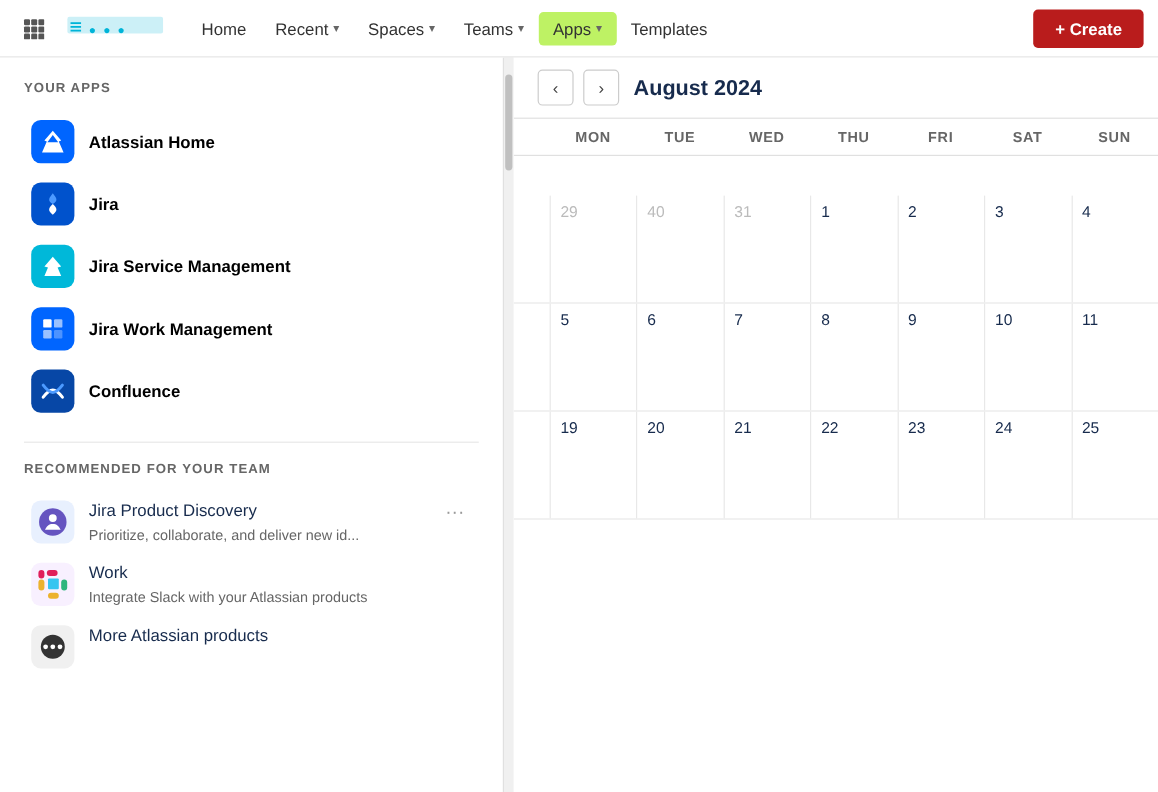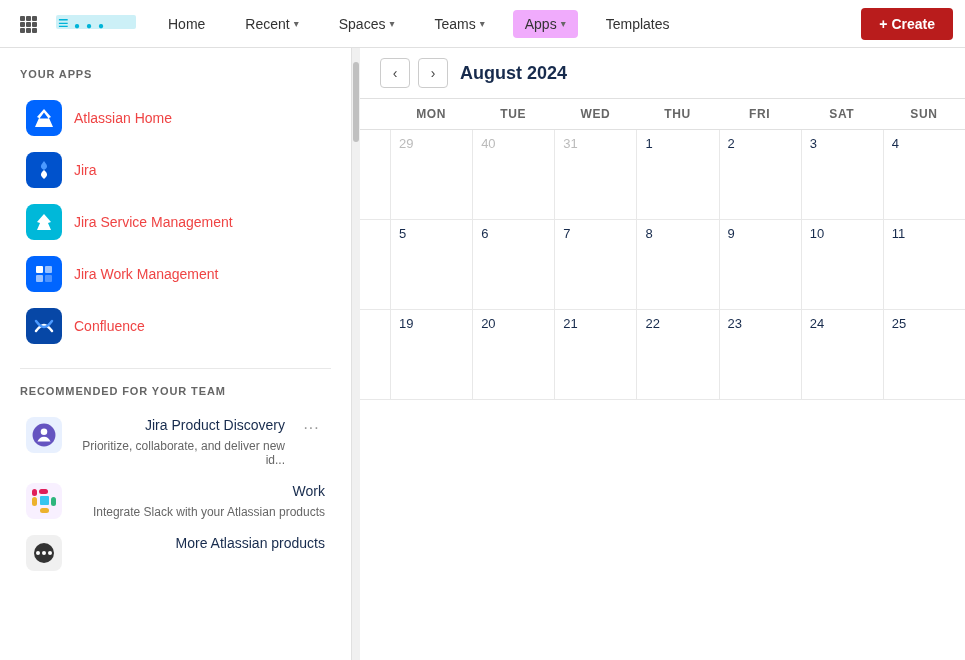--- a/index.html
+++ b/index.html
@@ -20,21 +20,21 @@
       display: flex; align-items: center; justify-content: center;
       cursor: pointer;
       border-radius: 4px;
     }
     .topnav-logo {
       margin: 0 16px 0 8px;
     }
     .nav-items {
       display: flex;
       align-items: center;
-      gap: 16px;
+      gap: 0;
       flex: 1;
     }
     .nav-item {
       padding: 6px 12px;
       font-size: 14px;
       color: #333;
       cursor: pointer;
       border-radius: 4px;
       display: flex; align-items: center; gap: 4px;
       white-space: nowrap;
@@ -54,21 +54,21 @@
     }
 
     
     .main-layout {
       display: flex;
       height: calc(660px - 48px);
     }
 
     
     .dropdown-panel {
-      width: 352px;
+      width: 420px;
       background: #fff;
       border-right: 1px solid #e0e0e0;
       padding: 20px 20px;
       overflow-y: auto;
     }
     .section-header {
       font-size: 11px;
       font-weight: 700;
       color: #666;
       letter-spacing: 0.08em;
@@ -85,39 +85,38 @@
     }
     .app-icon {
       width: 36px; height: 36px;
       border-radius: 8px;
       display: flex; align-items: center; justify-content: center;
       flex-shrink: 0;
     }
     .app-icon svg { width: 22px; height: 22px; }
     .app-name {
       font-size: 14px;
-      color: #ef4444;
-      font-weight: 400;
+      color: #000000;
+      font-weight: 700;
     }
 
     .divider {
       border: none;
       border-top: 1px solid #e8e8e8;
       margin: 16px 0;
     }
 
     .rec-item {
       display: flex;
       align-items: flex-start;
       gap: 12px;
       padding: 8px 6px;
       border-radius: 6px;
       cursor: pointer;
       position: relative;
-      text-align: right;
     }
     .rec-icon {
       width: 36px; height: 36px;
       border-radius: 8px;
       display: flex; align-items: center; justify-content: center;
       flex-shrink: 0;
     }
     .rec-text { flex: 1; }
     .rec-name { font-size: 14px; color: #172b4d; font-weight: 500; }
     .rec-desc { font-size: 12px; color: #666; margin-top: 6px; }
@@ -191,20 +190,21 @@
       font-size: 12px;
       font-weight: 600;
       color: #666;
       padding: 8px 0;
       letter-spacing: 0.05em;
     }
     .cal-day-label.first-col { }
     .cal-weeks {
       display: flex;
       flex-direction: column;
+      margin-top: 33px;
     }
     .cal-week-row {
       display: grid;
       grid-template-columns: 30px repeat(7, 1fr);
       border-bottom: 1px solid #e8e8e8;
       min-height: 90px;
     }
     .cal-week-num {
       font-size: 11px;
       color: #bbb;
@@ -257,21 +257,21 @@
       <span class="chevron">▾</span>
     </div>
     <div class="nav-item">
       <span>Spaces</span>
       <span class="chevron">▾</span>
     </div>
     <div class="nav-item">
       <span>Teams</span>
       <span class="chevron">▾</span>
     </div>
-    <div class="nav-item" style="background:#f0abfc;">
+    <div class="nav-item" style="background:#bef264;">
       <span>Apps</span>
       <span class="chevron">▾</span>
     </div>
     <div class="nav-item">Templates</div>
   </div>
   <button class="create-btn">+ Create</button>
 </nav>
 
 <div class="main-layout">
 

